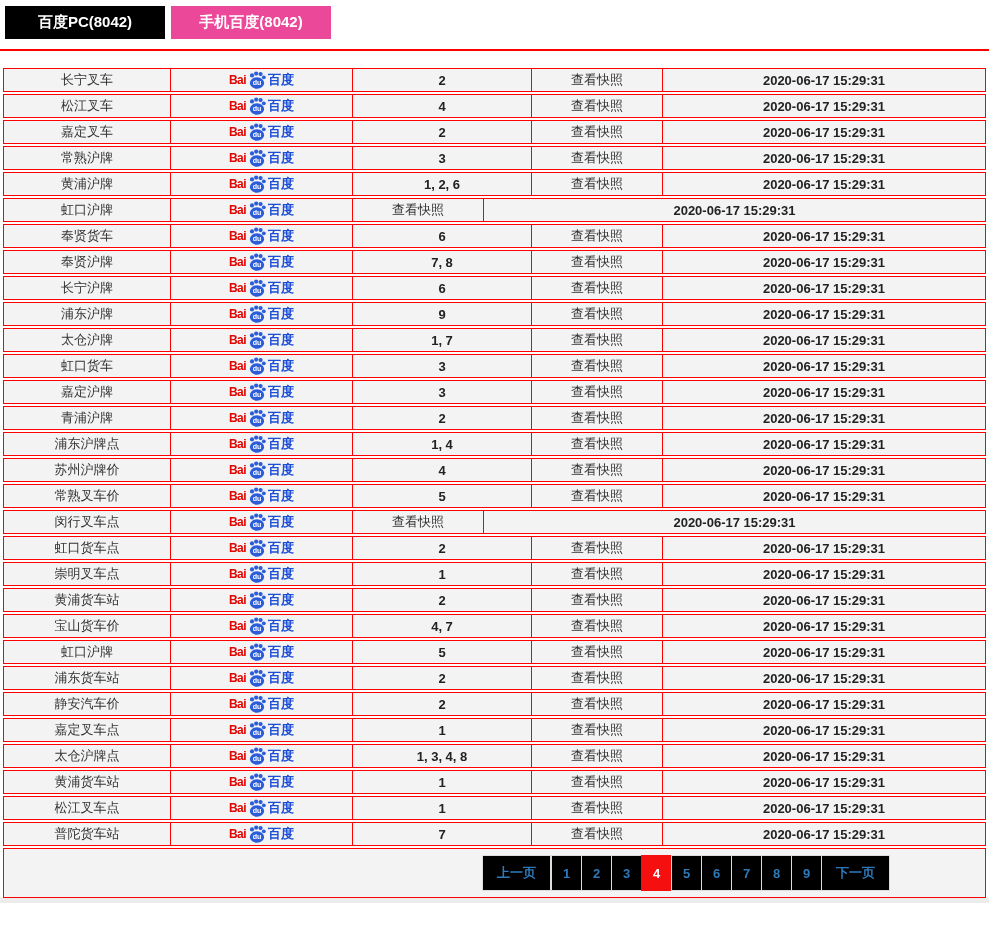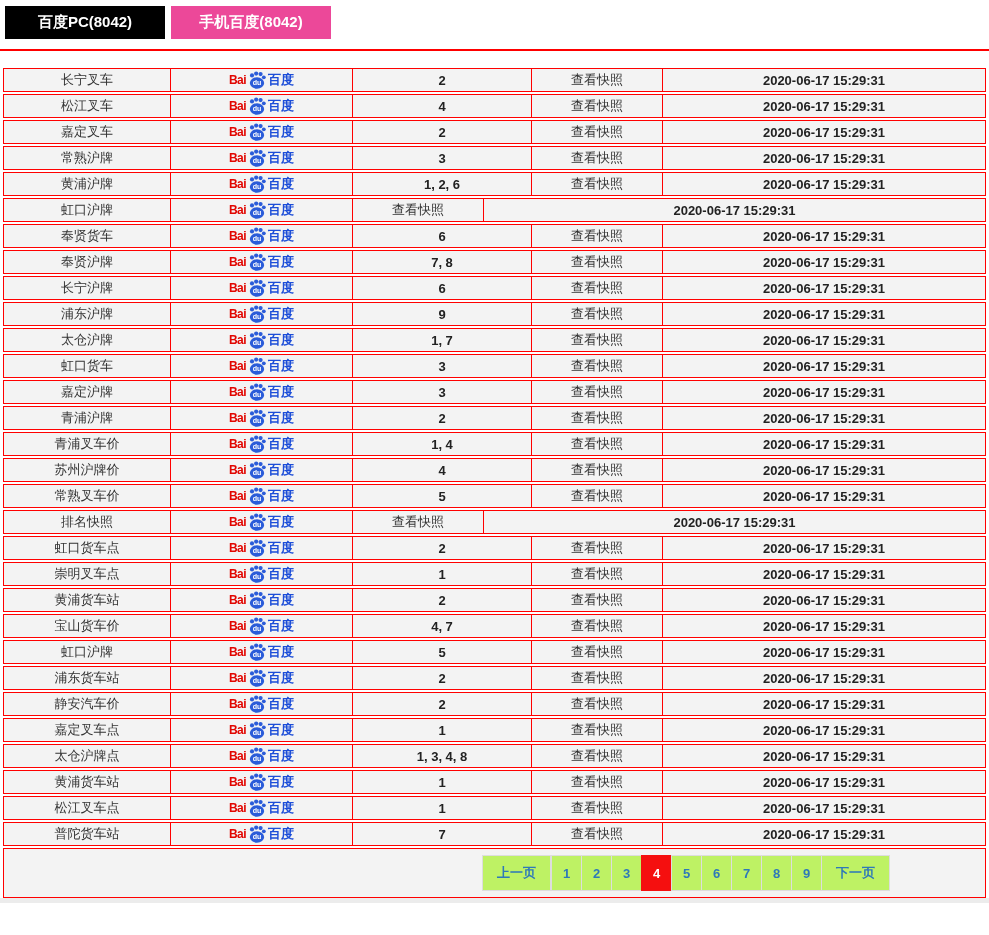--- a/index.html
+++ b/index.html
@@ -29,21 +29,21 @@
   
   .logo { display:flex; align-items:center; }
   .logo .bai { color:#e10601; font-weight:bold; font-size:12px; letter-spacing:-0.5px; }
   .logo svg { margin:0 1px; display:block; }
   .logo .cn  { color:#1d4ed8; font-weight:bold; font-size:13px; }
 
   
   .tfoot { height:50px; margin-top:2px; align-items:center; justify-content:flex-end; padding-right:95px; }
   .pagination { display:flex; }
   .page { min-width:31px; height:36px; box-sizing:border-box; display:flex; align-items:center;
-          justify-content:center; background:#bef264; border:1px solid #dddddd; margin-left:-1px;
+          justify-content:center; background:#000000; border:1px solid #dddddd; margin-left:-1px;
           color:#2e79b9; font-weight:bold; font-size:13px; cursor:pointer; padding:0 6px; }
   .page:first-child { margin-left:0; }
   .page-wide { padding:0 14px; }
   .page-active { background:#f50f0f; border-color:#f50f0f; color:#fff; }
 
   .bottom-strip { height:5px; background:#ececec; }
 </style>
 </head>
 <body>
 
@@ -483,21 +483,21 @@
     <div class="cell c4">
       <a class="snapshot-link">查看快照</a>
     </div>
     <div class="cell c5">
       <span class="time">2020-06-17 15:29:31</span>
     </div>
   </div>
 
   <div class="trow">
     <div class="cell c1">
-      <span>青浦叉车价</span>
+      <span>浦东沪牌点</span>
     </div>
     <div class="cell c2">
       <span class="logo">
         <span class="bai">Bai</span>
         <svg viewBox="0 0 24 24" width="20" height="20">
           <g fill="#2b5cd9">
             <circle cx="6" cy="6.5" r="2.5"></circle>
             <circle cx="11" cy="4.3" r="2.5"></circle>
             <circle cx="16.3" cy="4.9" r="2.5"></circle>
             <circle cx="20.2" cy="8.8" r="2.3"></circle>
@@ -576,21 +576,21 @@
     <div class="cell c4">
       <a class="snapshot-link">查看快照</a>
     </div>
     <div class="cell c5">
       <span class="time">2020-06-17 15:29:31</span>
     </div>
   </div>
 
   <div class="trow">
     <div class="cell c1">
-      <span>排名快照</span>
+      <span>闵行叉车点</span>
     </div>
     <div class="cell c2">
       <span class="logo">
         <span class="bai">Bai</span>
         <svg viewBox="0 0 24 24" width="20" height="20">
           <g fill="#2b5cd9">
             <circle cx="6" cy="6.5" r="2.5"></circle>
             <circle cx="11" cy="4.3" r="2.5"></circle>
             <circle cx="16.3" cy="4.9" r="2.5"></circle>
             <circle cx="20.2" cy="8.8" r="2.3"></circle>

